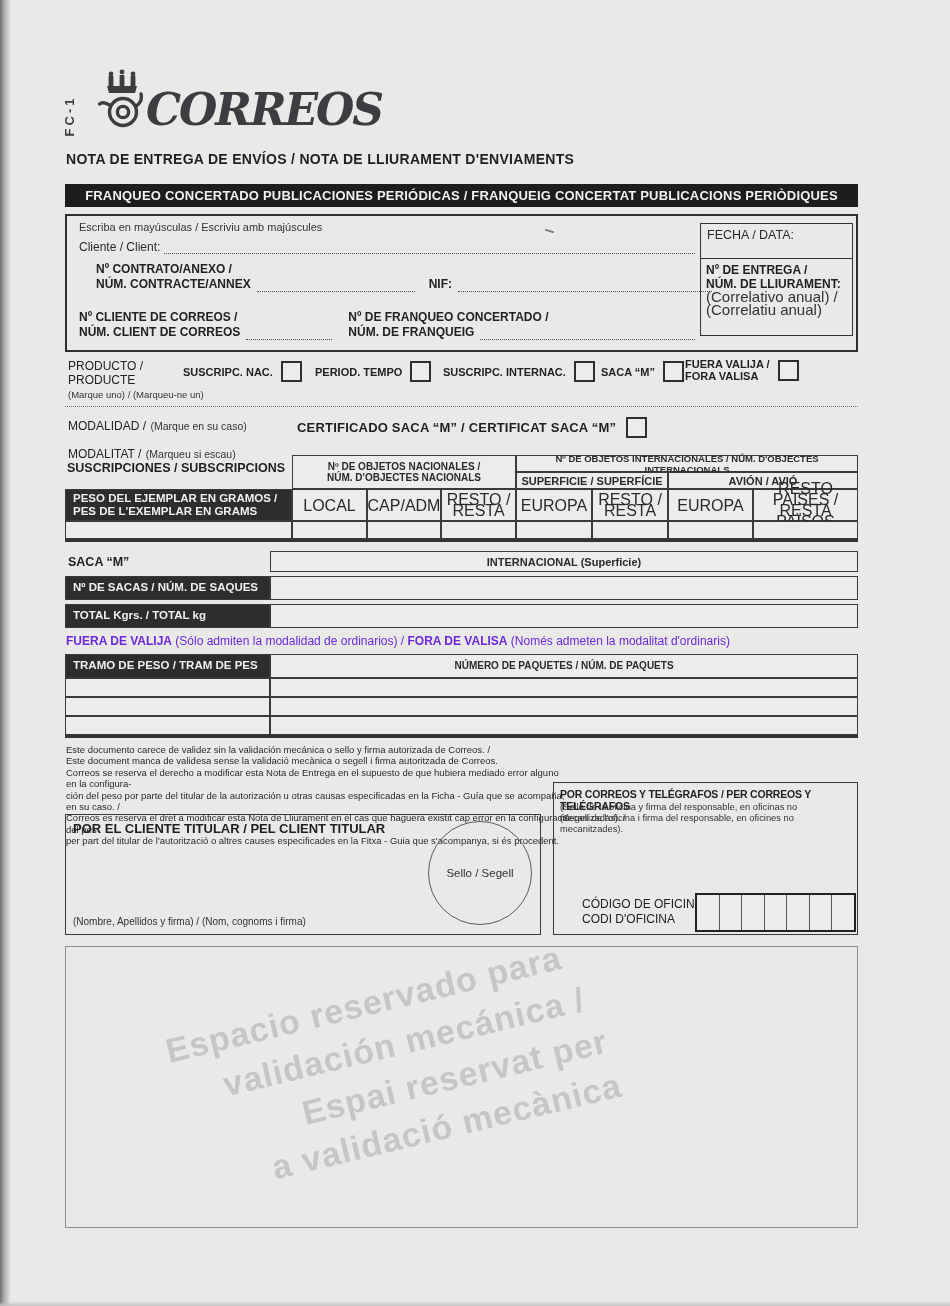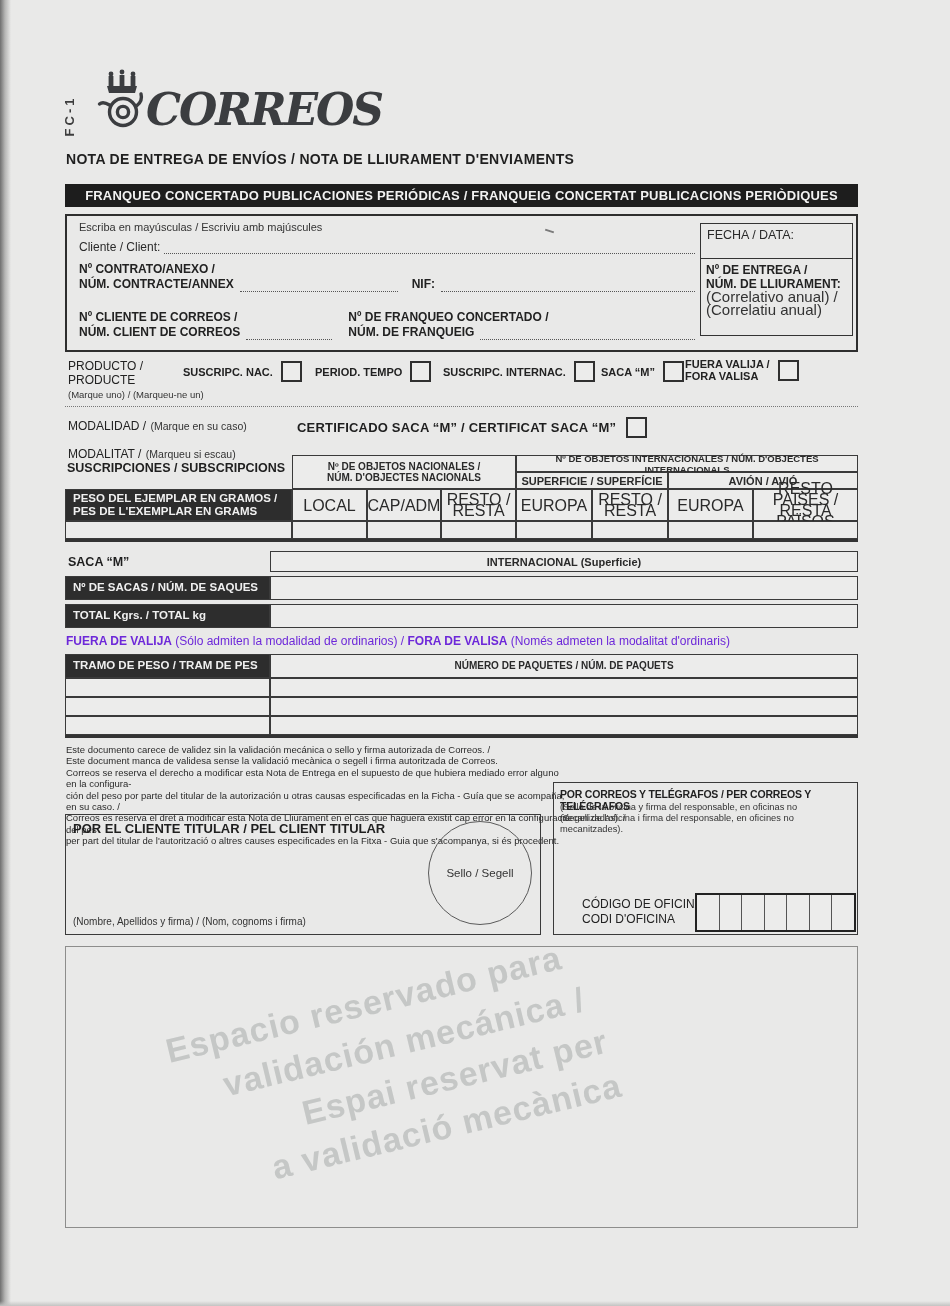--- a/index.html
+++ b/index.html
@@ -25,21 +25,21 @@
   .page-title{left:66px;top:151px;font-size:14px;font-weight:bold;letter-spacing:.3px;color:#1f1f1f;}
   .banner{left:65px;top:184px;width:793px;height:23px;background:#1d1d1d;color:#f2f2f2;
        font-size:13px;font-weight:bold;text-align:center;line-height:23px;letter-spacing:.2px;}
 
   
   .client-box{left:65px;top:214px;width:793px;height:138px;border:2px solid #2e2e2e;box-sizing:border-box;}
   .instruction{left:12px;top:5px;font-size:11px;color:#333;}
   .speck{left:478px;top:14px;width:9px;height:2px;background:#7a7a7a;transform:rotate(18deg);}
   .frow{display:flex;align-items:flex-end;}
   .cliente-row{left:12px;top:24px;width:616px;}
-  .contract-row{left:12px;top:46px;width:616px;}
+  .contract-row{left:29px;top:46px;width:616px;}
   .clientnum-row{left:12px;top:94px;width:616px;}
   .lbl{font-size:12px;color:#2a2a2a;}
   .lbl2{font-size:12px;font-weight:bold;line-height:15px;color:#222;}
   .dots{border-bottom:1.5px dotted #555;height:13px;}
   .grow{flex:1;}
   .fecha-box{left:633px;top:7px;width:153px;height:113px;border:1.5px solid #333;box-sizing:border-box;}
   .fecha-top{height:35px;border-bottom:1.5px solid #333;box-sizing:border-box;padding:4px 0 0 6px;font-size:12.5px;}
   .fecha-bottom{padding:4px 0 0 5px;}
   .entrega-line{font-size:12px;line-height:14px;color:#222;}
   .entrega-note{font-size:15px;line-height:12.5px;color:#333;}

